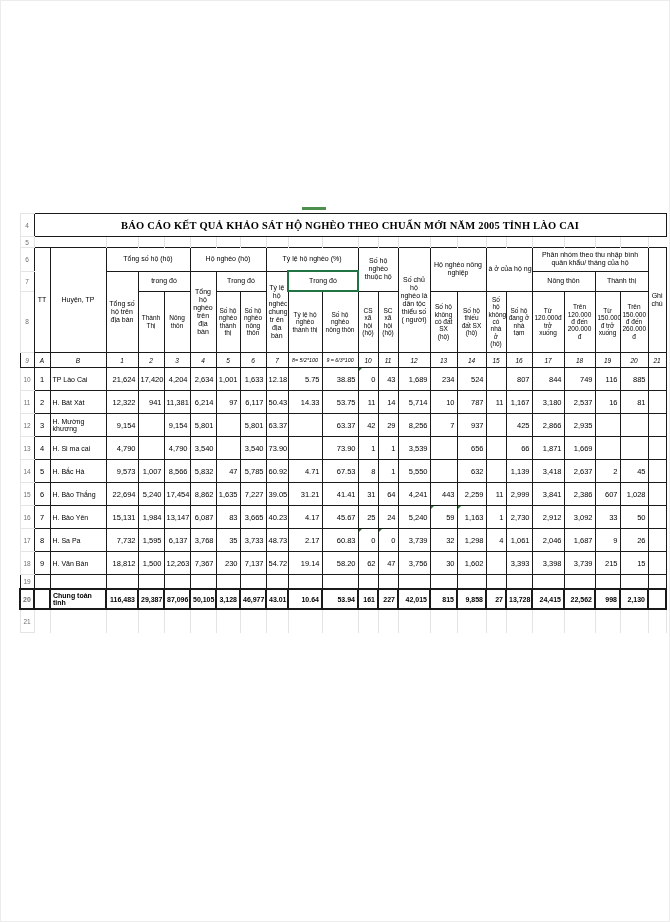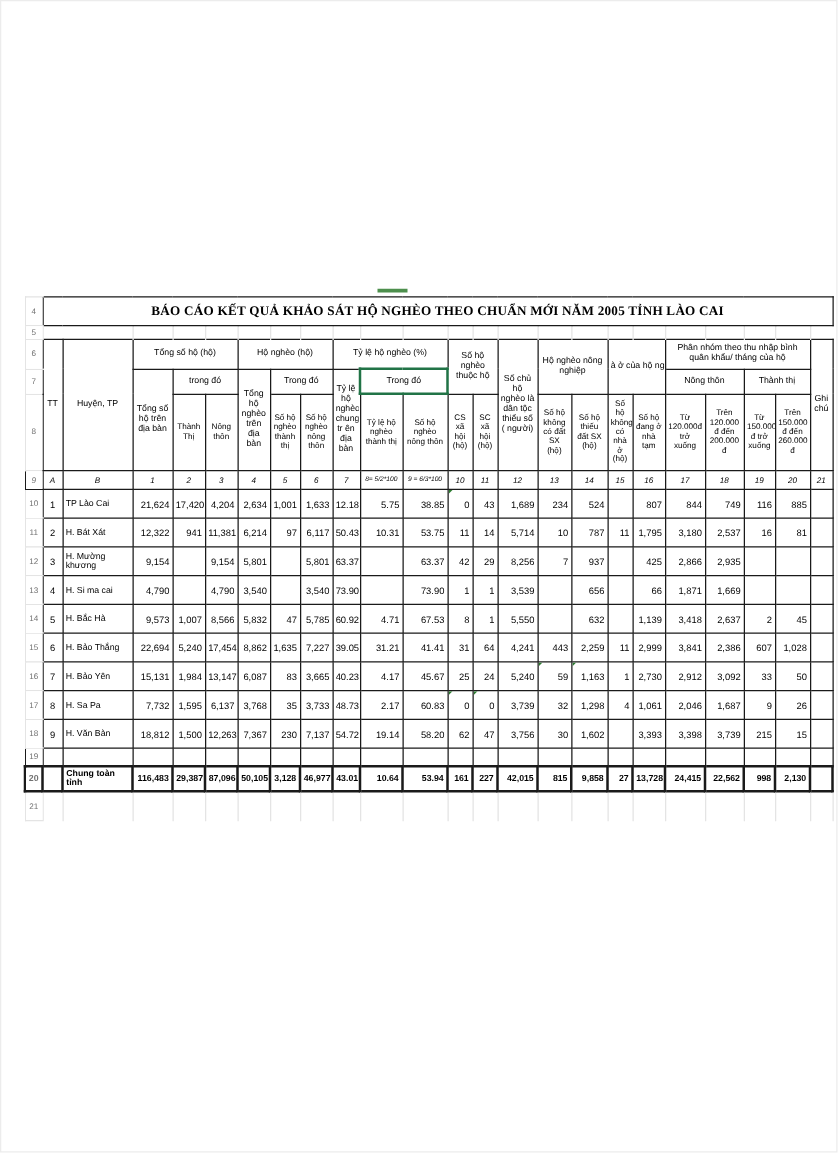--- a/index.html
+++ b/index.html
@@ -1,18 +1,18 @@
 <!DOCTYPE html>
 <html><head>
 <meta charset="utf-8">
 <style>
   html,body{margin:0;padding:0;}
   body{width:670px;height:922px;background:#fff;font-family:"Liberation Sans",sans-serif;}
   #page{position:relative;width:668px;height:920px;border:1px solid #ececec;background:#fff;overflow:hidden;}
-  #sheet{position:absolute;left:18px;top:236px;}
+  #sheet{position:absolute;left:18px;top:212px;}
   table{border-collapse:collapse;table-layout:fixed;width:646px;}
   td,th{padding:0 2px;overflow:hidden;position:relative;font-weight:normal;color:#000;}
   
   col.cg{width:14px}col.ctt{width:16px}col.cname{width:56px}
   col.c1{width:32px}col.c2{width:26px}col.c3{width:26px}col.c4{width:26px}
   col.c5{width:24px}col.c6{width:26px}col.c7{width:22px}col.c8{width:34px}
   col.c9{width:36px}col.c10{width:20px}col.c11{width:20px}col.c12{width:32px}
   col.c13{width:27px}col.c14{width:29px}col.c15{width:20px}col.c16{width:26px}
   col.c17{width:32px}col.c18{width:31px}col.c19{width:25px}col.c20{width:28px}
   col.c21{width:18px}
@@ -215,29 +215,29 @@
             <td class="gut">11</td>
             <td class="tt">2</td>
             <td class="name">H. Bát Xát</td>
             <td class="num">12,322</td>
             <td class="num">941</td>
             <td class="num">11,381</td>
             <td class="num">6,214</td>
             <td class="num">97</td>
             <td class="num">6,117</td>
             <td class="num">50.43</td>
-            <td class="num">10.31</td>
+            <td class="num">14.33</td>
             <td class="num">53.75</td>
             <td class="num">11</td>
             <td class="num">14</td>
             <td class="num">5,714</td>
             <td class="num">10</td>
             <td class="num">787</td>
             <td class="num">11</td>
-            <td class="num">1,795</td>
+            <td class="num">1,167</td>
             <td class="num">3,180</td>
             <td class="num">2,537</td>
             <td class="num">16</td>
             <td class="num">81</td>
             <td class="num"></td>
           </tr>
           <tr>
             <td class="gut">12</td>
             <td class="tt">3</td>
             <td class="name">H. Mường khương</td>

